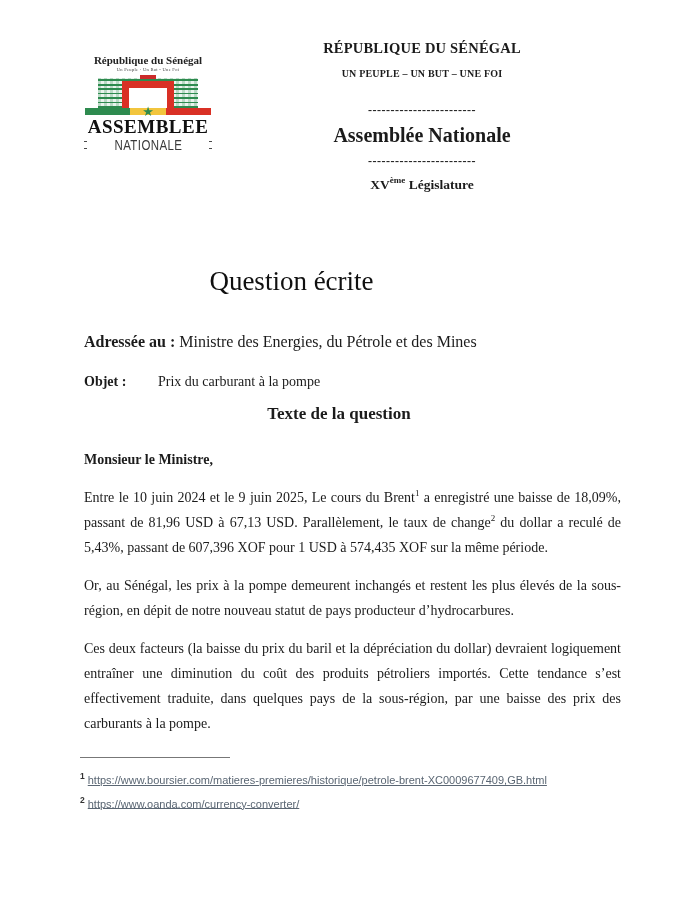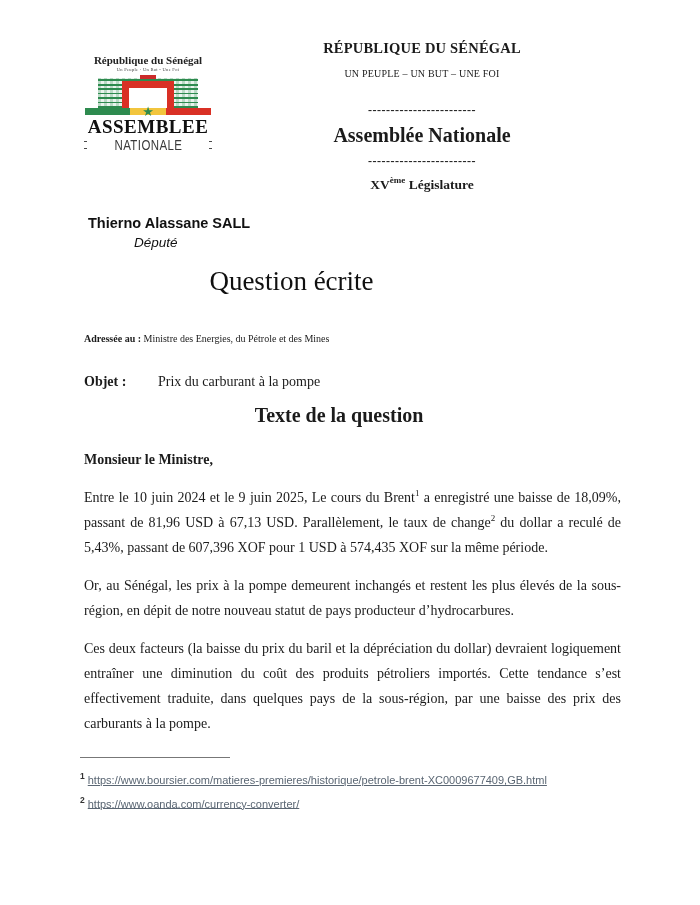--- a/index.html
+++ b/index.html
@@ -25,38 +25,38 @@
     color:#2e8b4f;font-size:13px;line-height:13px;}
   .logo-assemblee{font-family:"Liberation Serif",serif;font-size:19px;font-weight:700;
     letter-spacing:.5px;color:#101010;white-space:nowrap;margin-top:1px;}
   .logo-nationale{display:flex;align-items:center;justify-content:center;gap:20px;margin-top:-1px;}
   .logo-nationale .txt{font-family:"Liberation Sans",sans-serif;font-size:14px;color:#3a3a3a;
     letter-spacing:.5px;transform:scaleX(.82);white-space:nowrap;}
   .eq{width:13px;height:6px;border-top:1.5px solid #4a4a4a;border-bottom:1.5px solid #4a4a4a;}
   
   .hdr{position:absolute;left:308px;top:40px;width:228px;text-align:center;}
   .hdr-republic{font-size:14.5px;font-weight:700;letter-spacing:.2px;}
-  .hdr-motto{font-size:10px;font-weight:400;margin-top:11px;letter-spacing:.2px;}
+  .hdr-motto{font-size:10px;font-weight:700;margin-top:11px;letter-spacing:.2px;}
   .hdr-divider{font-size:12px;font-weight:700;letter-spacing:.5px;margin-top:26px;line-height:10px;}
   .hdr-assembly{font-size:20px;font-weight:700;margin-top:9px;}
   .hdr-divider2{font-size:12px;font-weight:700;letter-spacing:.5px;margin-top:9px;line-height:10px;}
   .hdr-legis{font-size:13.5px;font-weight:700;margin-top:9px;}
   .hdr-legis sup{font-size:9px;}
   
   .author{position:absolute;left:88px;top:215px;font-family:"Liberation Sans",sans-serif;}
   .author-name{font-size:14.5px;font-weight:700;color:#111;}
   .author-role{font-size:13.5px;font-style:italic;margin:4px 0 0 46px;color:#111;}
   
   .doc-title{position:absolute;left:0;top:266px;width:583px;text-align:center;
     font-size:27px;color:#101010;}
-  .row-addr{position:absolute;left:84px;top:333px;width:537px;font-size:10px;font-family:Liberation Serif, serif;}
+  .row-addr{position:absolute;left:84px;top:333px;width:537px;font-size:16px;font-family:Liberation Serif, serif;}
   .row-obj{position:absolute;left:84px;top:374px;width:537px;font-size:14px;}
   .row-obj .lbl{display:inline-block;width:74px;}
   .section-title{position:absolute;left:84px;top:404px;width:510px;text-align:center;
-    font-size:20px;font-weight:700;}
+    font-size:17px;font-weight:700;}
   .bodytext{position:absolute;left:84px;top:447px;width:537px;font-size:14px;line-height:25px;}
   .salutation{font-weight:700;margin:0 0 10px 0;}
   .bodytext p{margin:0 0 13px 0;text-align:justify;}
   .bodytext sup{font-size:9px;line-height:0;}
   
   .footnote-rule{position:absolute;left:80px;top:757px;width:150px;border-top:1.5px solid #777;}
   .footnotes{position:absolute;left:80px;top:766px;width:560px;
     font-family:"Liberation Sans",sans-serif;font-size:11px;line-height:20px;}
   .fn-num{font-weight:700;color:#333;vertical-align:super;font-size:8.5px;margin-right:3px;}
   .fn-link{color:#5a6673;text-decoration:underline;cursor:pointer;}
@@ -86,24 +86,20 @@
 
   <div class="hdr">
     <div class="hdr-republic">RÉPUBLIQUE DU SÉNÉGAL</div>
     <div class="hdr-motto">UN PEUPLE – UN BUT – UNE FOI</div>
     <div class="hdr-divider">------------------------</div>
     <div class="hdr-assembly">Assemblée Nationale</div>
     <div class="hdr-divider2">------------------------</div>
     <div class="hdr-legis"><span>XV</span><sup>ème</sup><span> Législature</span></div>
   </div>
 
-  <div class="author">
-    <div class="author-name">Thierno Alassane SALL</div>
-    <div class="author-role">Député</div>
-  </div>
 
   <div class="doc-title">Question écrite</div>
 
   <div class="row-addr"><b>Adressée au :</b><span> Ministre des Energies, du Pétrole et des Mines</span></div>
 
   <div class="row-obj"><b class="lbl">Objet :</b><span>Prix du carburant à la pompe</span></div>
 
   <div class="section-title">Texte de la question</div>
 
   <div class="bodytext">

